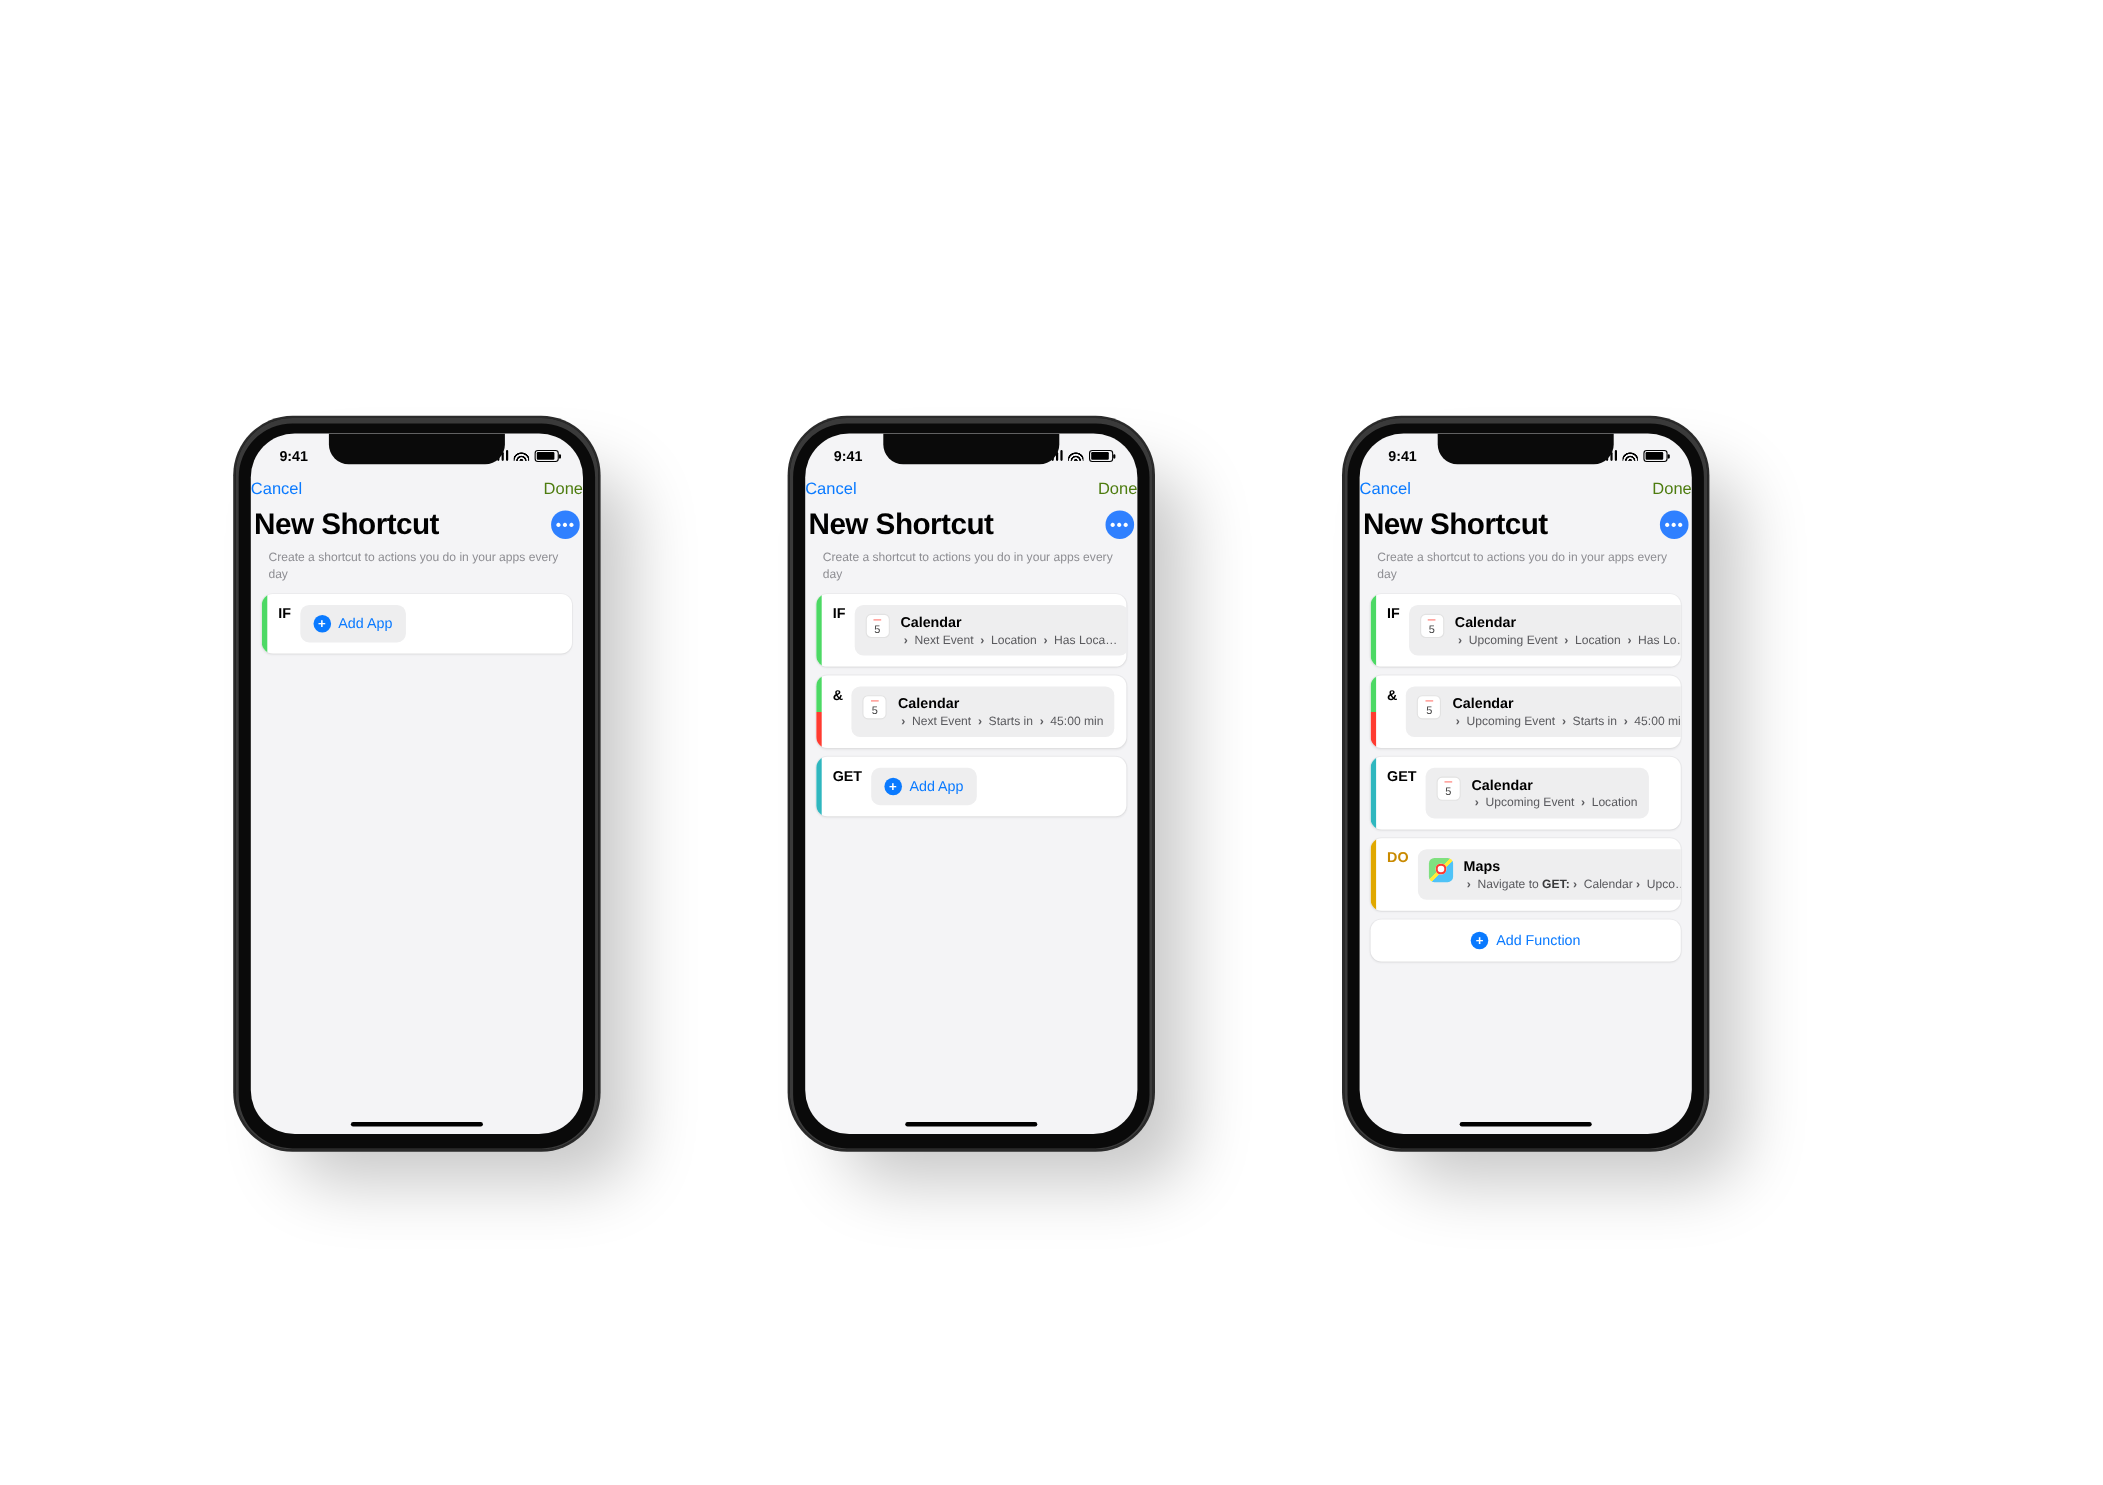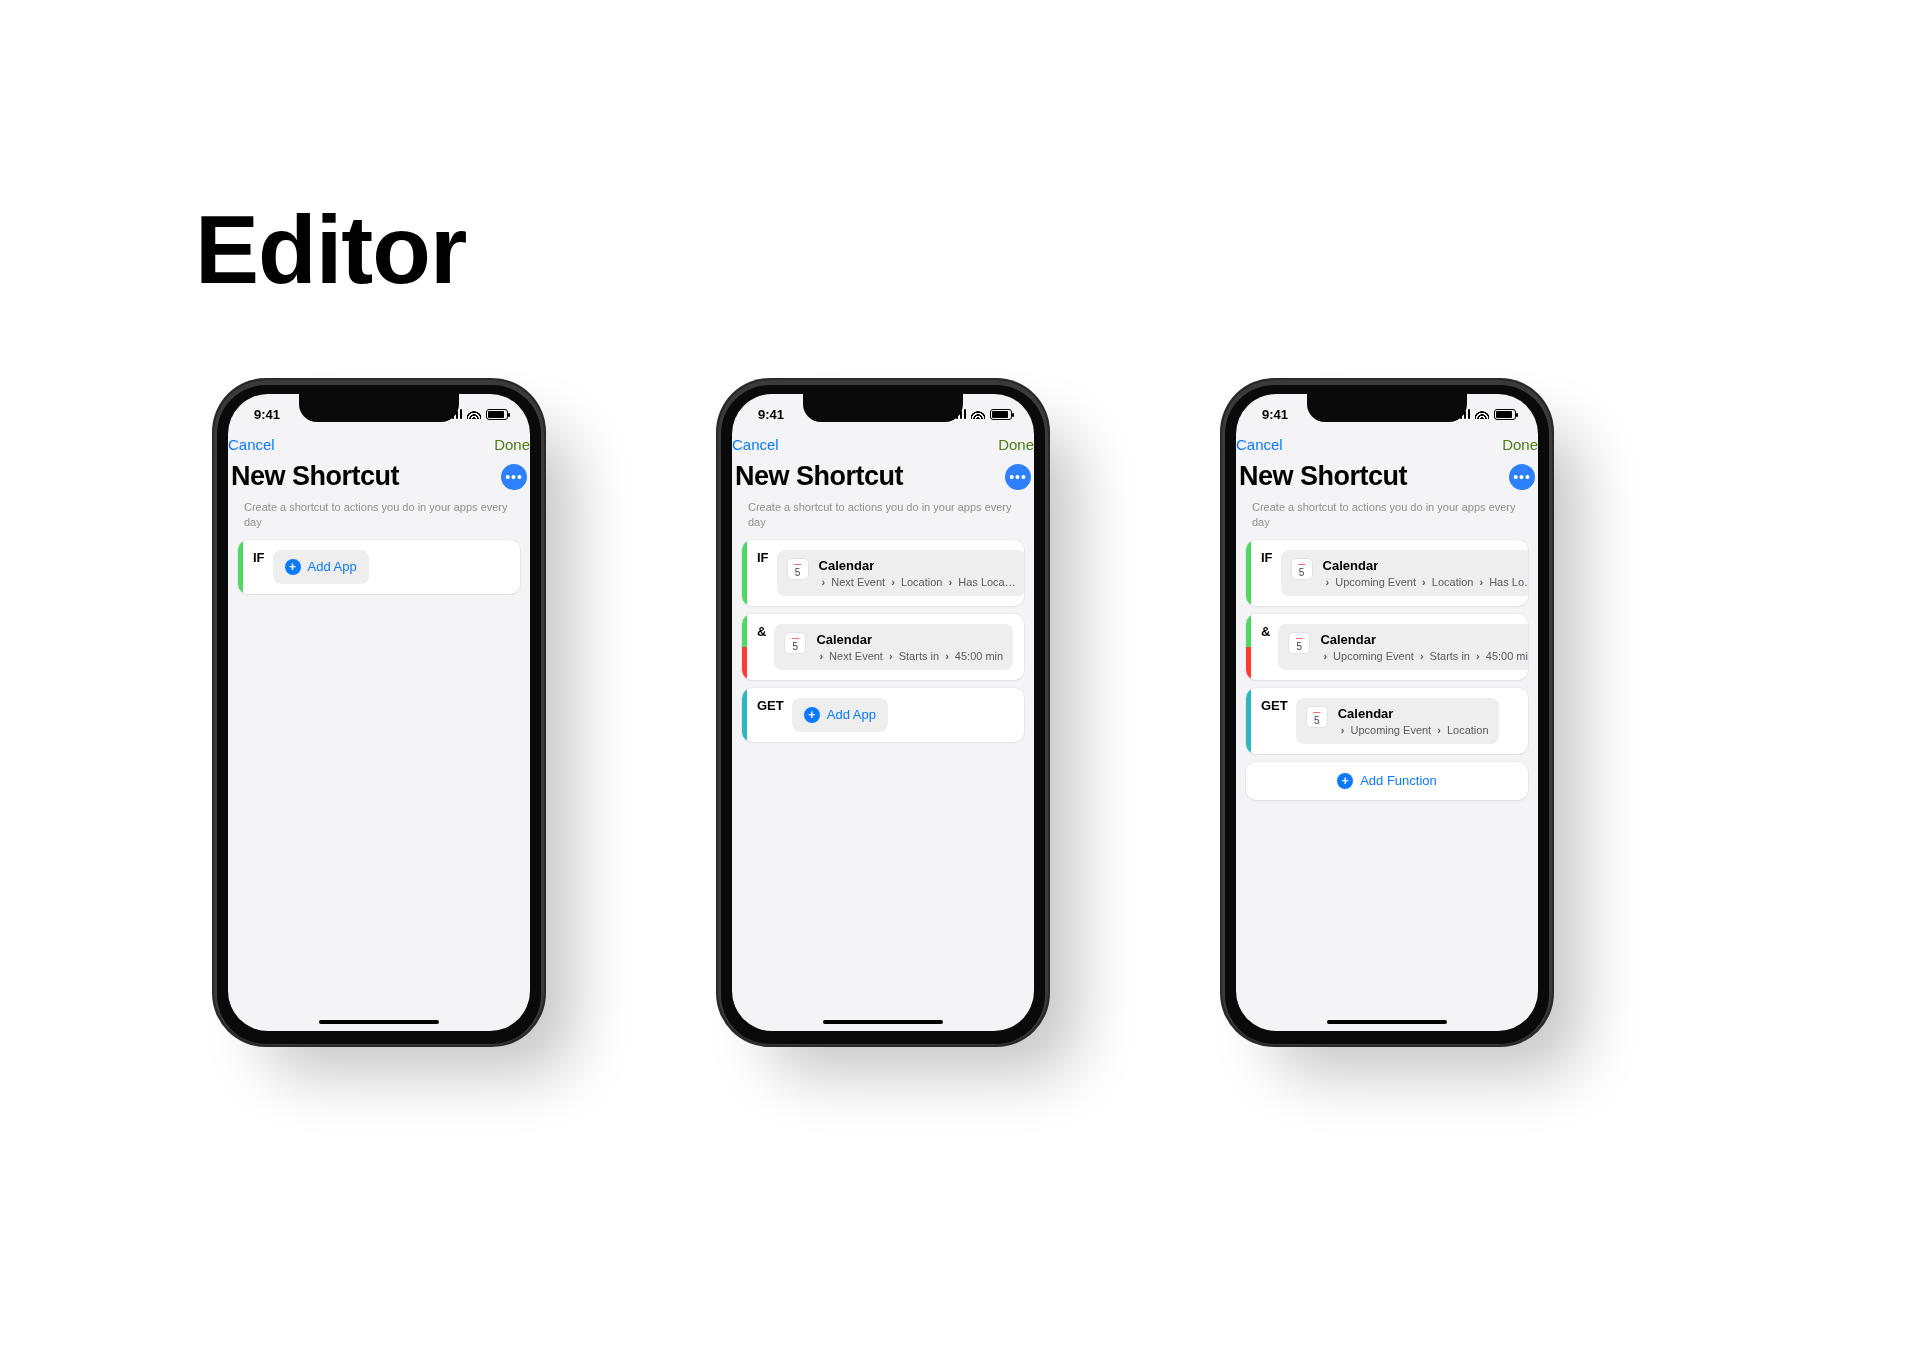--- a/index.html
+++ b/index.html
@@ -187,21 +187,20 @@
   }
   .add-fn-card .plus {
     width:16px;height:16px;border-radius:50%;background:#0a7aff;color:#fff;
     display:flex;align-items:center;justify-content:center;font-size:12px;line-height:1;font-weight:700;
   }
 </style>
 </head>
 <body>
 
 <div class="canvas">
-  <div class="page-title">Editor</div>
   <div class="phones" id="phone-row">
       <div class="phone">
         <div class="screen">
           <div class="notch"></div>
           <div class="status-bar">
             <span>9:41</span>
             <span class="status-right">
               <span class="signal">
                 <i></i>
                 <i></i>
@@ -381,20 +380,33 @@
                     <span>—</span>
                     <span class="num">5</span>
                   </span>
                   <div class="app-col">
                     <div class="app-name">Calendar</div>
                     <div class="crumbs"><span class="chev">›</span><span> Upcoming Event </span><span class="chev">›</span><span> Location </span></div>
                   </div>
                 </div>
               </div>
             </div>
+            <div class="card">
+              <div class="stripe gold"></div>
+              <div class="card-body">
+                <div class="card-label gold">DO</div>
+                <div class="app-row">
+                  <span class="app-icon maps"></span>
+                  <div class="app-col">
+                    <div class="app-name">Maps</div>
+                    <div class="crumbs"><span class="chev">›</span><span> Navigate to</span><b> GET:</b><span class="chev">›</span><span>  Calendar</span><span class="chev">›</span><span> Upco…</span></div>
+                  </div>
+                </div>
+              </div>
+            </div>
             <div class="add-fn-card">
               <span class="plus">+</span>
               <span>Add Function</span>
             </div>
           </div>
           <div class="home-indicator"></div>
         </div>
       </div>
     </div>
 </div>

